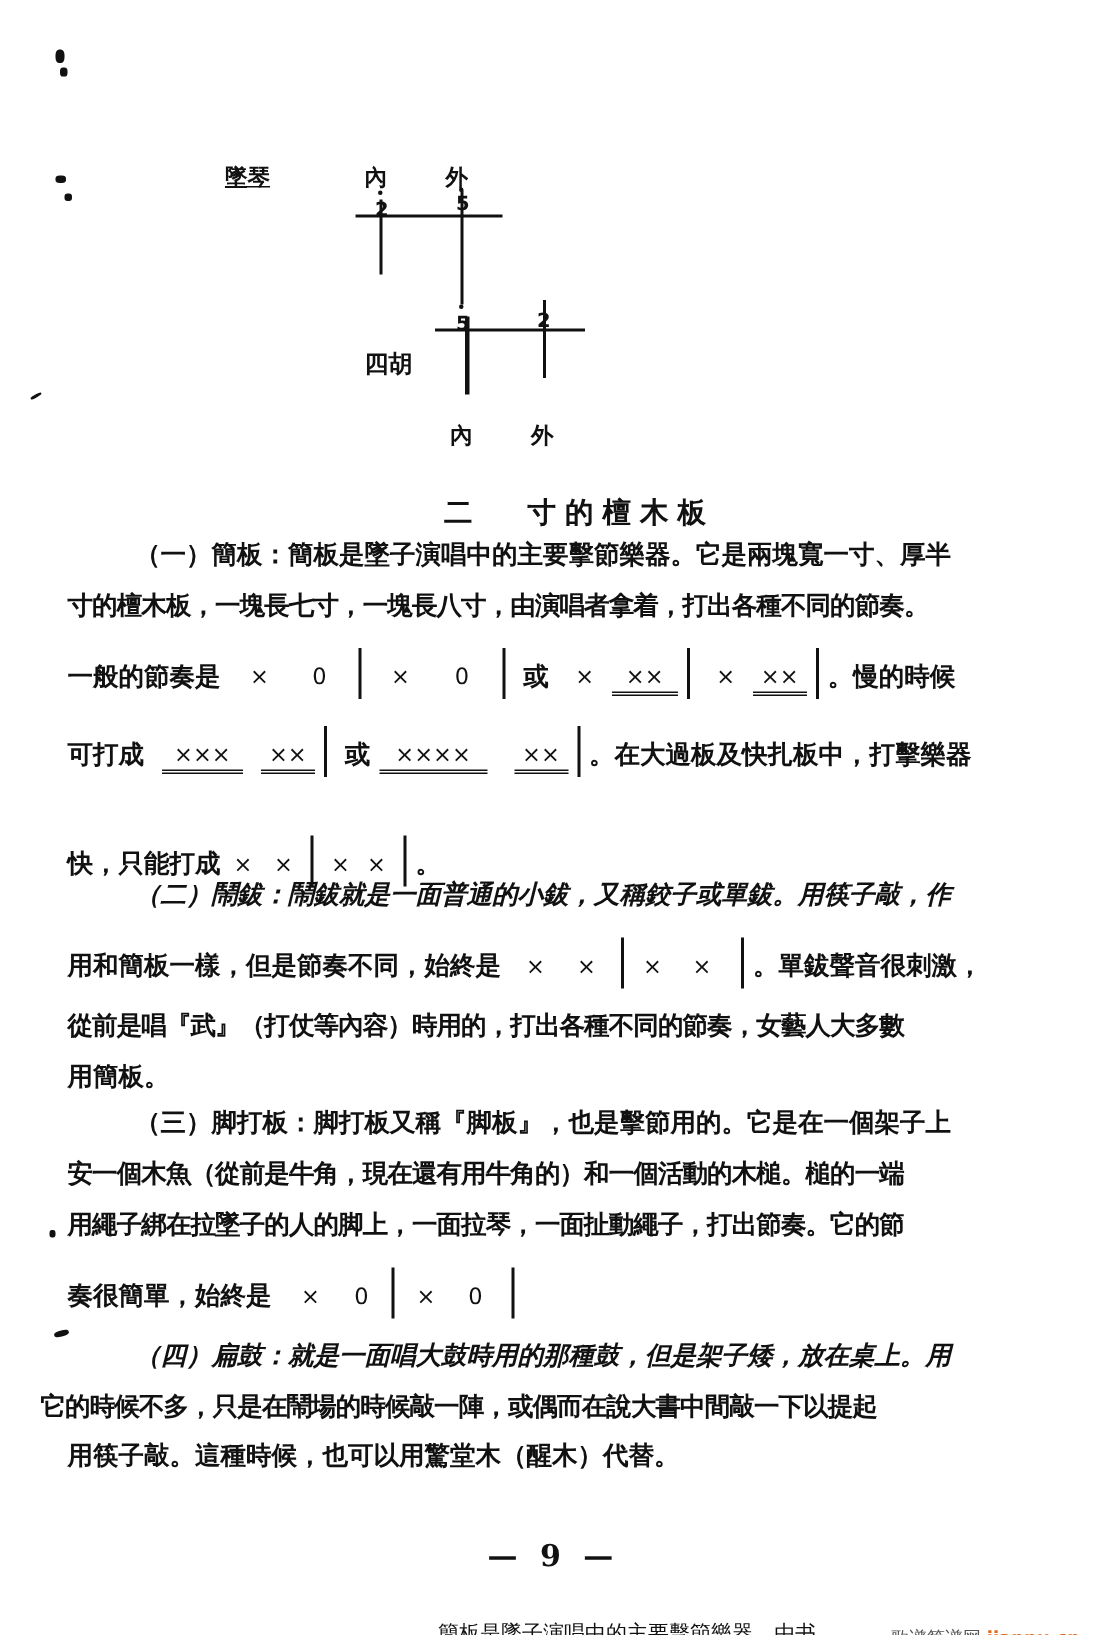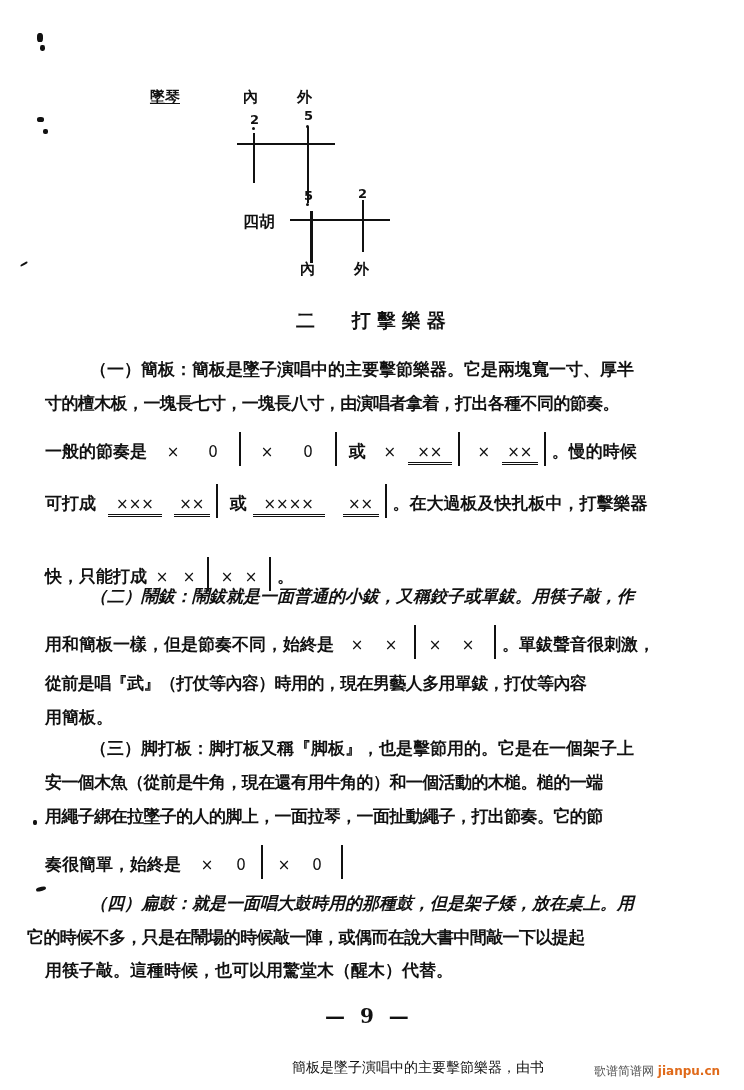--- a/index.html
+++ b/index.html
@@ -1,21 +1,21 @@
 <!DOCTYPE html>
 <html><head>
 <meta charset="utf-8">
 <style>
   html, body { margin: 0; padding: 0; }
   body {
     width: 744px; height: 1090px; position: relative; overflow: hidden;
     background: #ffffff; color: #111;
     font-family: "DejaVu Serif", "Liberation Serif", serif;
   }
-  .abs { position: absolute; }
+  .abs { position: absolute; margin-top: 21px; }
   
   .diag-label { font-size: 15px; font-weight: bold; }
   .diag-num { font-size: 13px; font-weight: bold; font-family: "DejaVu Sans", sans-serif; }
   .hline { position: absolute; height: 2px; background: #111; }
   .vline { position: absolute; width: 2px; background: #111; }
   .dot { position: absolute; width: 3px; height: 3px; background: #111; border-radius: 50%; }
   .section-title { font-size: 19px; font-weight: bold; letter-spacing: 6px; }
   .line { position: absolute; left: 0; white-space: nowrap; font-size: 17px; font-weight: bold; }
   .rh { font-family: "DejaVu Sans", sans-serif; font-weight: normal; font-size: 15px; display: inline-block; text-align: center; }
   .bar { display: inline-block; width: 2px; height: 34px; background: #111; vertical-align: middle; margin: 0 6px; position: relative; top: -3px; }
@@ -55,21 +55,21 @@
   <span class="abs diag-label" style="left:243px;top:212px;font-size:16px;">四胡</span>
   <div class="hline" style="left:290px;top:219px;width:100px;"></div>
   <div class="vline" style="left:310px;top:211px;height:52px;width:3px;"></div>
   <div class="vline" style="left:362px;top:200px;height:52px;"></div>
   <span class="abs diag-label" style="left:300px;top:260px;">內</span>
   <span class="abs diag-label" style="left:354px;top:260px;">外</span>
 </div>
 
 <div class="abs section-title" style="left:296px;top:308px;">
   <span>二</span>
-  <span style="margin-left:18px;">打擊樂器</span>
+  <span style="margin-left:18px;">寸的檀木板</span>
 </div>
 
 <div>
   <div class="line" style="left:90px;top:358px;">（一）簡板：簡板是墜子演唱中的主要擊節樂器。它是兩塊寬一寸、厚半</div>
   <div class="line" style="left:45px;top:392px;letter-spacing:-0.6px;">寸的檀木板，一塊長七寸，一塊長八寸，由演唱者拿着，打出各種不同的節奏。</div>
 
   <div class="line" style="left:45px;top:435px;">
     <span>一般的節奏是</span>
     <span class="rh" style="width:40px;">×</span><span class="rh" style="width:40px;">0</span><span class="bar"></span><span class="rh" style="width:40px;">×</span><span class="rh" style="width:42px;">0</span><span class="bar"></span>
     <span>或</span>
@@ -89,21 +89,21 @@
     <span>快，只能打成</span><span class="rh" style="width:30px;">×</span><span class="rh" style="width:24px;">×</span><span class="bar"></span><span class="rh" style="width:24px;">×</span><span class="rh" style="width:24px;">×</span><span class="bar"></span><span>。</span>
   </div>
 </div>
 
 <div>
   <div class="line" style="left:90px;top:585px;font-style:italic;">（二）鬧鈸：鬧鈸就是一面普通的小鈸，又稱鉸子或單鈸。用筷子敲，作</div>
   <div class="line" style="left:45px;top:628px;">
     <span>用和簡板一樣，但是節奏不同，始終是</span>
     <span class="rh" style="width:34px;">×</span><span class="rh" style="width:34px;">×</span><span class="bar"></span><span class="rh" style="width:26px;">×</span><span class="rh" style="width:40px;">×</span><span class="bar"></span><span>。單鈸聲音很刺激，</span>
   </div>
-  <div class="line" style="left:45px;top:672px;letter-spacing:-0.6px;">從前是唱『武』（打仗等內容）時用的，現在男藝人多用單鈸，打仗等內容</div>
+  <div class="line" style="left:45px;top:672px;letter-spacing:-0.6px;">從前是唱『武』（打仗等內容）時用的，打出各種不同的節奏，女藝人大多數</div>
   <div class="line" style="left:45px;top:706px;">用簡板。</div>
 </div>
 
 <div>
   <div class="line" style="left:90px;top:737px;text-align:right;">（三）脚打板：脚打板又稱『脚板』，也是擊節用的。它是在一個架子上</div>
   <div class="line" style="left:45px;top:771px;letter-spacing:-0.6px;">安一個木魚（從前是牛角，現在還有用牛角的）和一個活動的木槌。槌的一端</div>
   <div class="line" style="left:45px;top:805px;letter-spacing:-0.6px;">用繩子綁在拉墜子的人的脚上，一面拉琴，一面扯動繩子，打出節奏。它的節</div>
   <div class="line" style="left:45px;top:848px;">
     <span>奏很簡單，始終是</span>
     <span class="rh" style="width:40px;">×</span><span class="rh" style="width:28px;">0</span><span class="bar"></span><span class="rh" style="width:30px;">×</span><span class="rh" style="width:36px;">0</span><span class="bar"></span>

